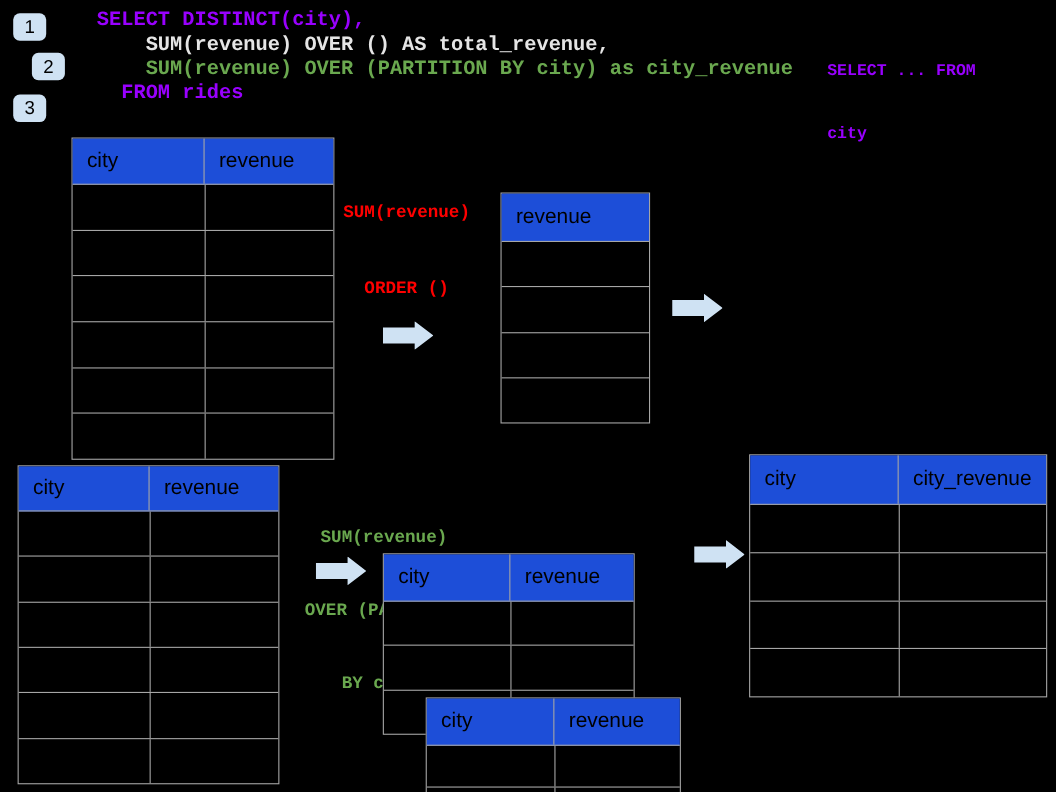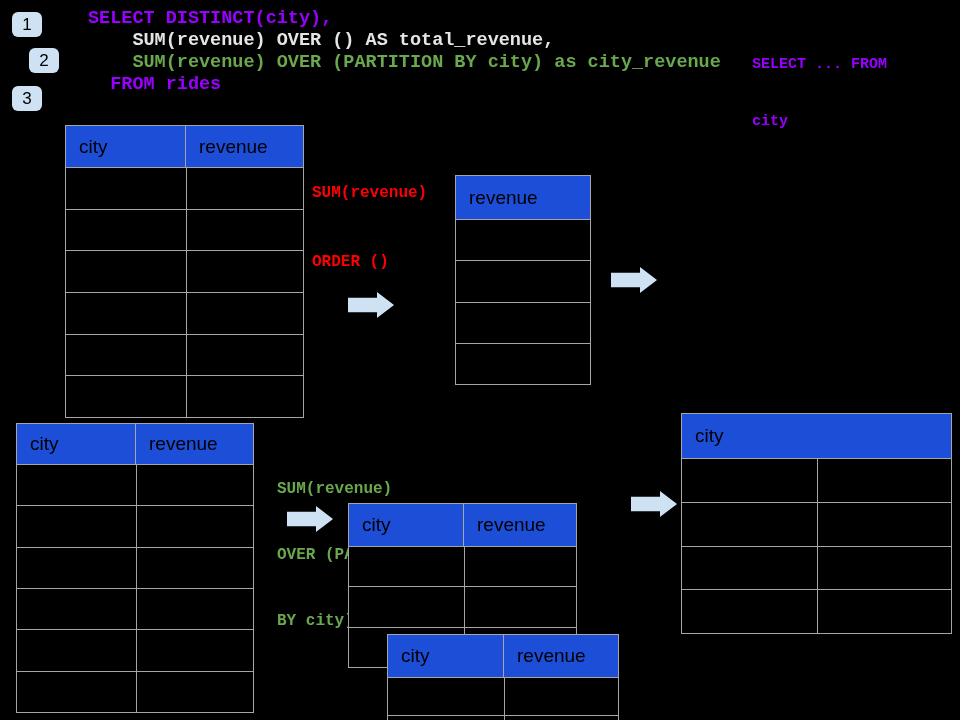--- a/index.html
+++ b/index.html
@@ -17,21 +17,21 @@
   .code-line{white-space:pre;}
   .c-purple{color:#9900ff;}
   .c-red{color:#e5e5e5;}
   .c-green{color:#6aa84f;}
 
   
   .side-note{position:absolute;left:752px;top:17px;color:#9900ff;
              font:bold 15px "Liberation Mono","DejaVu Sans Mono",monospace;line-height:19px;white-space:pre;}
 
   
-  .annot{position:absolute;font:bold 16px "Liberation Mono","DejaVu Sans Mono",monospace;white-space:pre;}
+  .annot{position:absolute;font:bold 16px "Liberation Mono","DejaVu Sans Mono",monospace;white-space:pre;text-align:center;}
   .annot.red{color:#ff0000;line-height:23px;}
   .annot.green{color:#6aa84f;line-height:22px;}
 
   
   .tbl{position:absolute;display:flex;flex-direction:column;border:1px solid #a6a6a6;
        background:#000;box-sizing:border-box;}
   .trow{display:flex;flex:1;border-bottom:1px solid #a6a6a6;min-height:0;}
   .trow:last-child{border-bottom:none;}
   .thead{flex:none;background:#1d4ed8;}
   .tcell{flex:1;min-width:0;overflow:hidden;}
@@ -194,20 +194,21 @@
         <div class="tcell colfix" style="width:116px"></div>
         <div class="tcell"></div>
       </div>
   </div>
 
   <div class="arrow" style="left:631px;top:491px"></div>
 
   <div class="tbl" style="left:681px;top:413px;width:271px;height:221px">
     <div class="trow thead" style="height:44px">
       <div class="tcell colfix" style="width:135px">city</div>
+      <div class="tcell">city_revenue</div>
     </div>
     <div class="trow">
         <div class="tcell colfix" style="width:135px"></div>
         <div class="tcell"></div>
       </div>
     <div class="trow">
         <div class="tcell colfix" style="width:135px"></div>
         <div class="tcell"></div>
       </div>
     <div class="trow">

